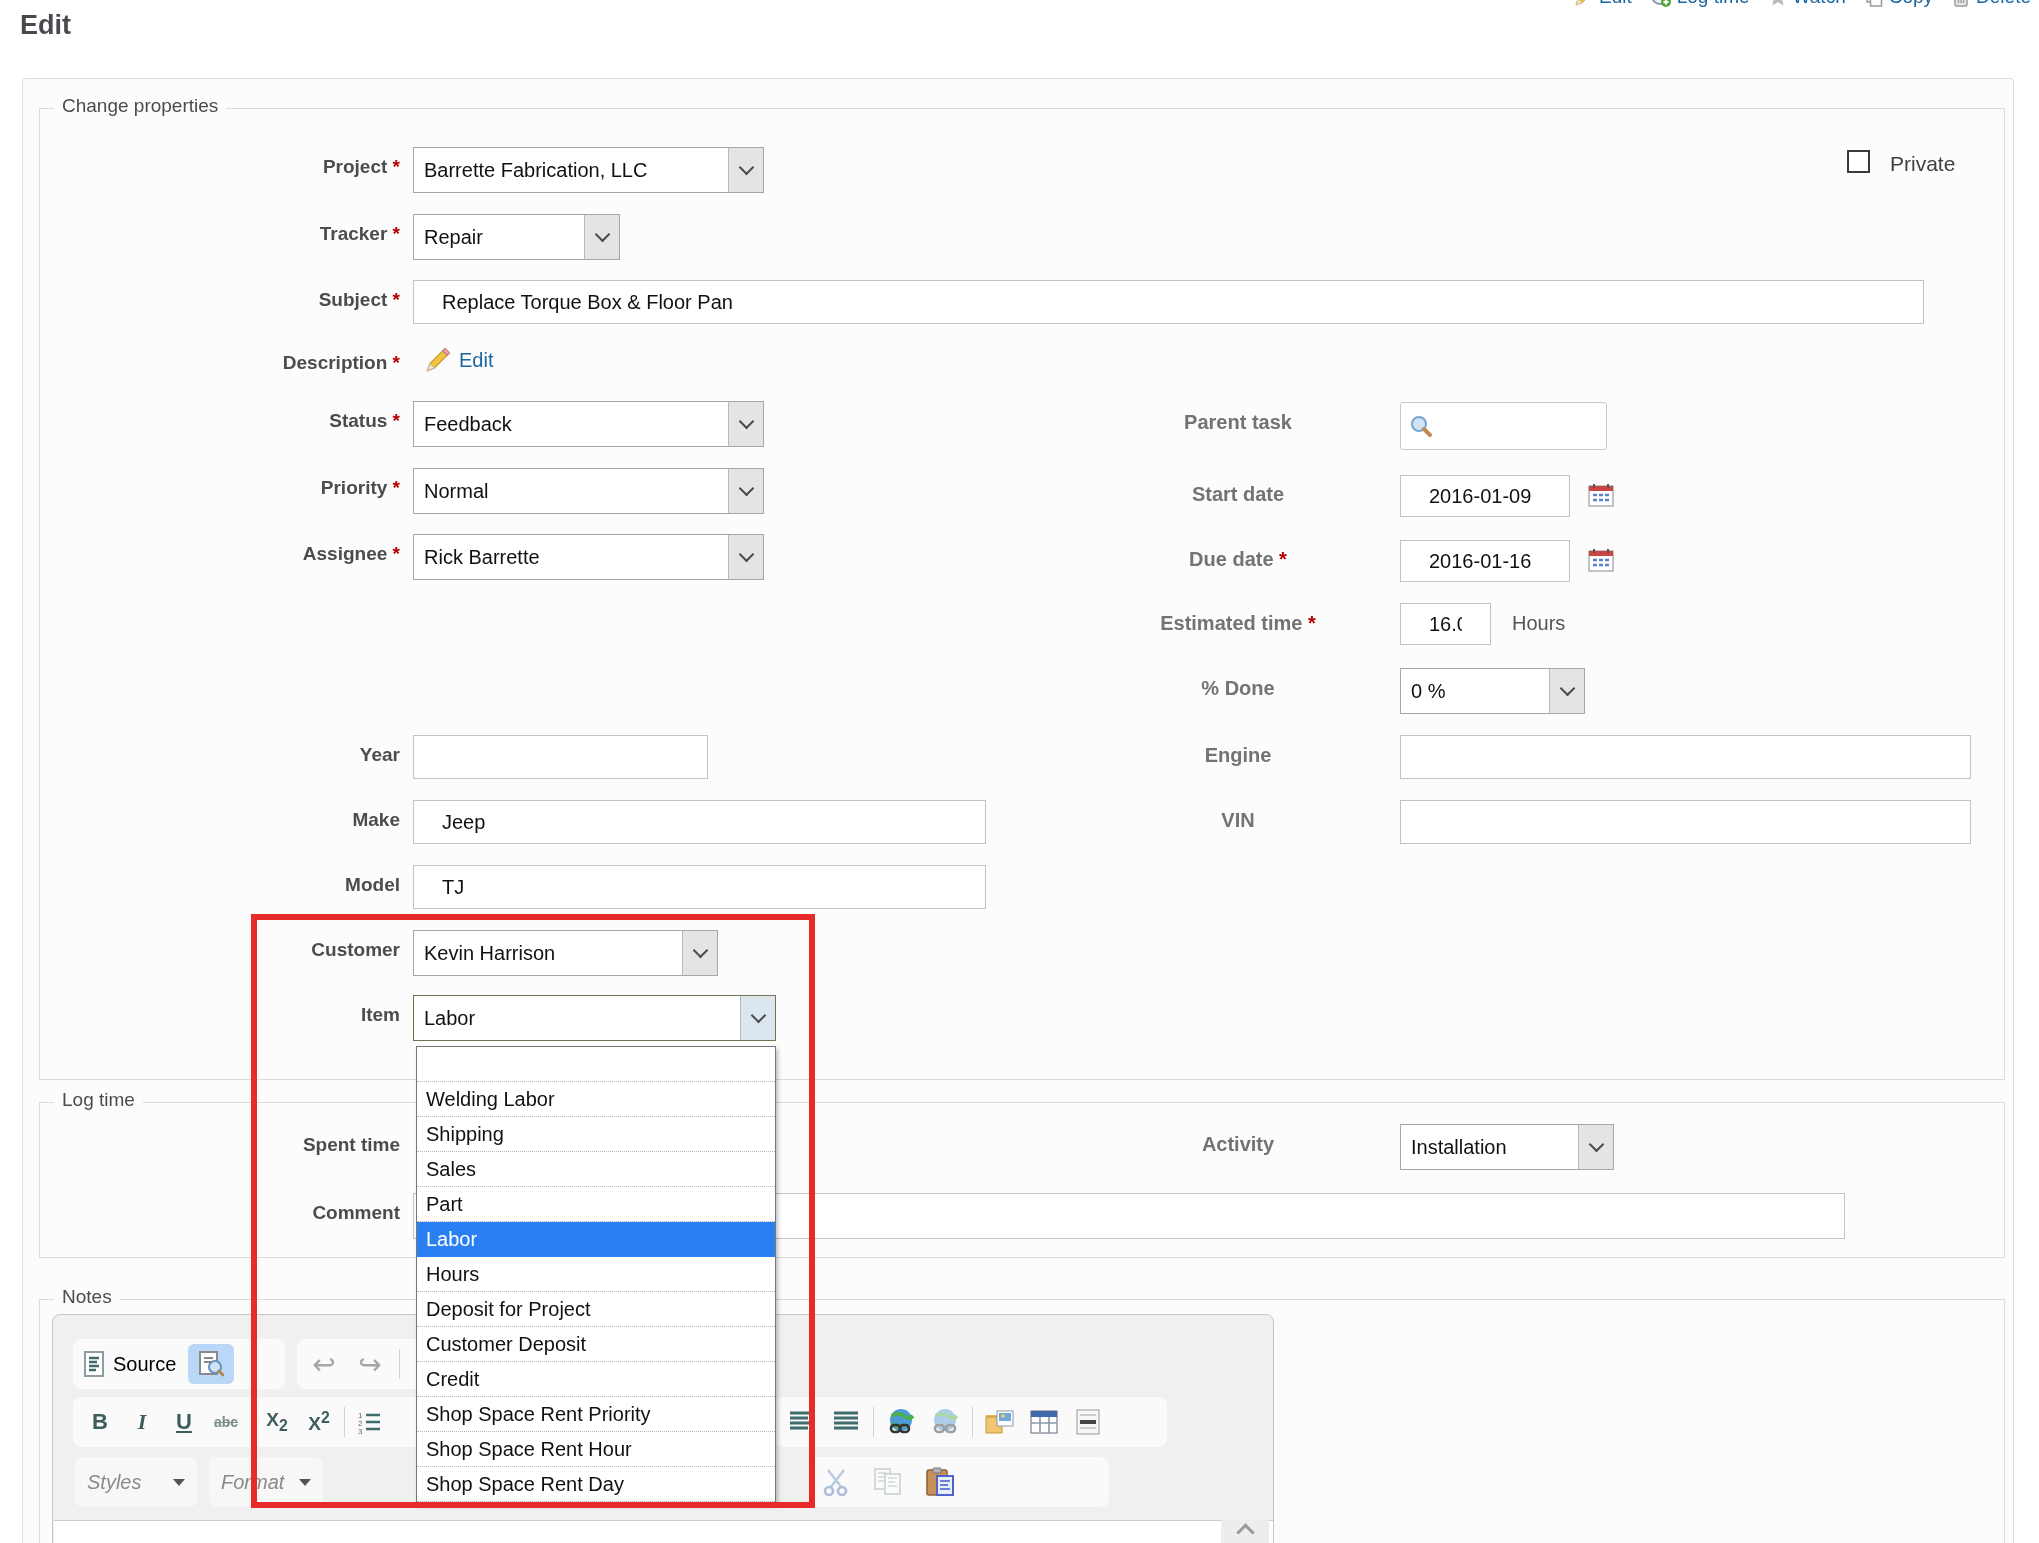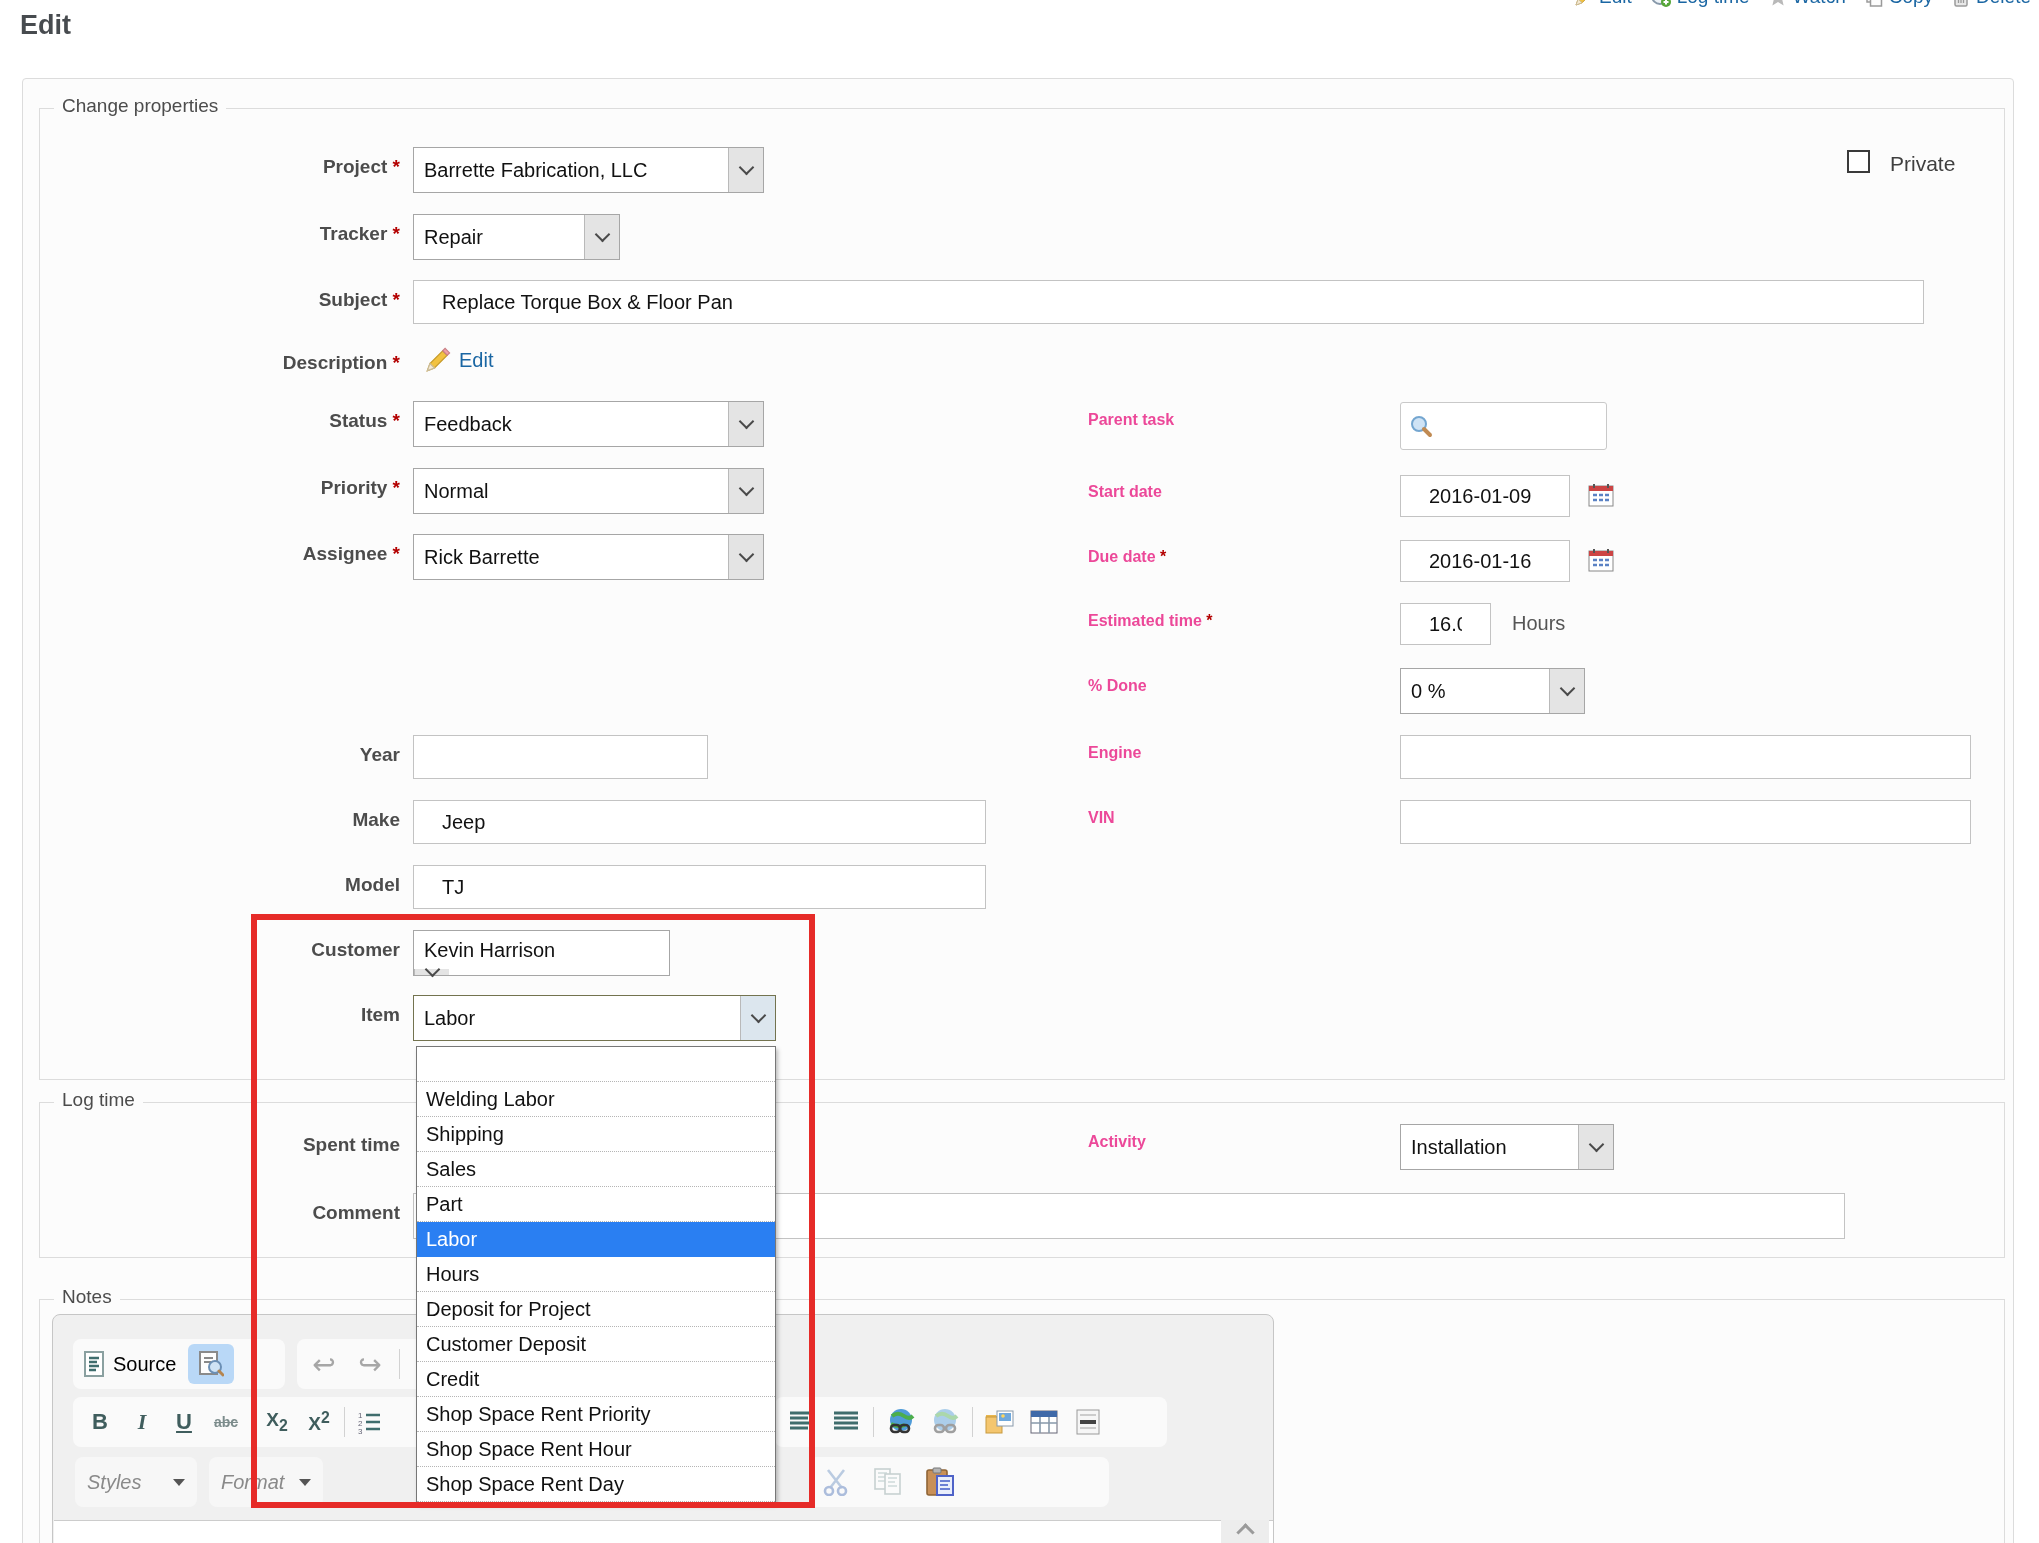--- a/index.html
+++ b/index.html
@@ -12,21 +12,21 @@
   #top-toolbar{position:absolute;top:-14px;right:8px;display:flex;gap:18px;align-items:center;font-size:19px;}
   #top-toolbar .tlink{display:flex;align-items:center;gap:5px;color:#1a66a3;cursor:pointer;}
 
   
   #main-box{position:absolute;left:22px;top:78px;width:1990px;height:1480px;background:#fcfcfc;border:1px solid #dcdcdc;border-radius:4px;}
   .fieldset{position:absolute;border:1px solid #dcdcdc;background:transparent;}
   .legend{position:absolute;top:-14px;left:14px;background:#fcfcfc;padding:0 8px;font-size:19px;color:#4c4c4c;white-space:nowrap;}
 
   
   .lbl{position:absolute;width:260px;text-align:right;font-weight:bold;font-size:19px;color:#4c4c4c;white-space:nowrap;}
-  .lblr{position:absolute;width:300px;text-align:left;font-weight:bold;font-size:16px;color:#ec4899;white-space:nowrap;}
+  .lblr{position:absolute;width:300px;text-align:center;font-weight:bold;font-size:20px;color:#737373;white-space:nowrap;}
   .req::after{content:" *";color:#b30000;}
 
   
   .txt{position:absolute;background:#fff;border:1px solid #c3c3c3;font-size:20px;color:#111;padding:0 28px;font-family:"Liberation Sans",sans-serif;box-sizing:border-box;outline:none;}
   .sel{position:absolute;background:#fff;border:1px solid #a6a6a6;display:flex;align-items:stretch;box-sizing:border-box;font-size:20px;color:#111;cursor:default;}
   .sel .val{flex:1;display:flex;align-items:center;padding-left:10px;white-space:nowrap;overflow:hidden;}
   .sel .btn{width:34px;background:#e4e4e4;border-left:1px solid #b9b9b9;display:flex;align-items:center;justify-content:center;}
   .chev{display:inline-block;width:9px;height:9px;border-left:2px solid #4a4a4a;border-bottom:2px solid #4a4a4a;transform:rotate(-45deg);margin-top:-5px;}
   .chev-up{display:inline-block;width:10px;height:10px;border-left:3px solid #9a9a9a;border-top:3px solid #9a9a9a;transform:rotate(45deg);margin-top:6px;}
   #item-select{border-color:#73734f;}
@@ -211,21 +211,21 @@
   <div class="lbl" style="left:140px;top:809px;">Make</div>
   <input class="txt" style="left: 413px; top: 800px; width: 573px; height: 44px;" value="Jeep">
 
   <div class="lblr" style="left:1088px;top:809px;">VIN</div>
   <input class="txt" style="left: 1400px; top: 800px; width: 571px; height: 44px;" value="">
 
   <div class="lbl" style="left:140px;top:874px;">Model</div>
   <input class="txt" style="left: 413px; top: 865px; width: 573px; height: 44px;" value="TJ">
 
   <div class="lbl" style="left:140px;top:939px;">Customer</div>
-  <div class="sel" style="left:413px;top:930px;width:257px;height:46px;flex-direction:column;">
+  <div class="sel" style="left:413px;top:930px;width:305px;height:46px;">
     <span class="val">Kevin Harrison</span>
     <span class="btn">
         <span class="chev"></span>
       </span>
   </div>
 
   <div class="lbl" style="left:140px;top:1004px;">Item</div>
   <div class="sel" id="item-select" style="left:413px;top:995px;width:363px;height:46px;">
     <span class="val">Labor</span>
     <span class="btn">

